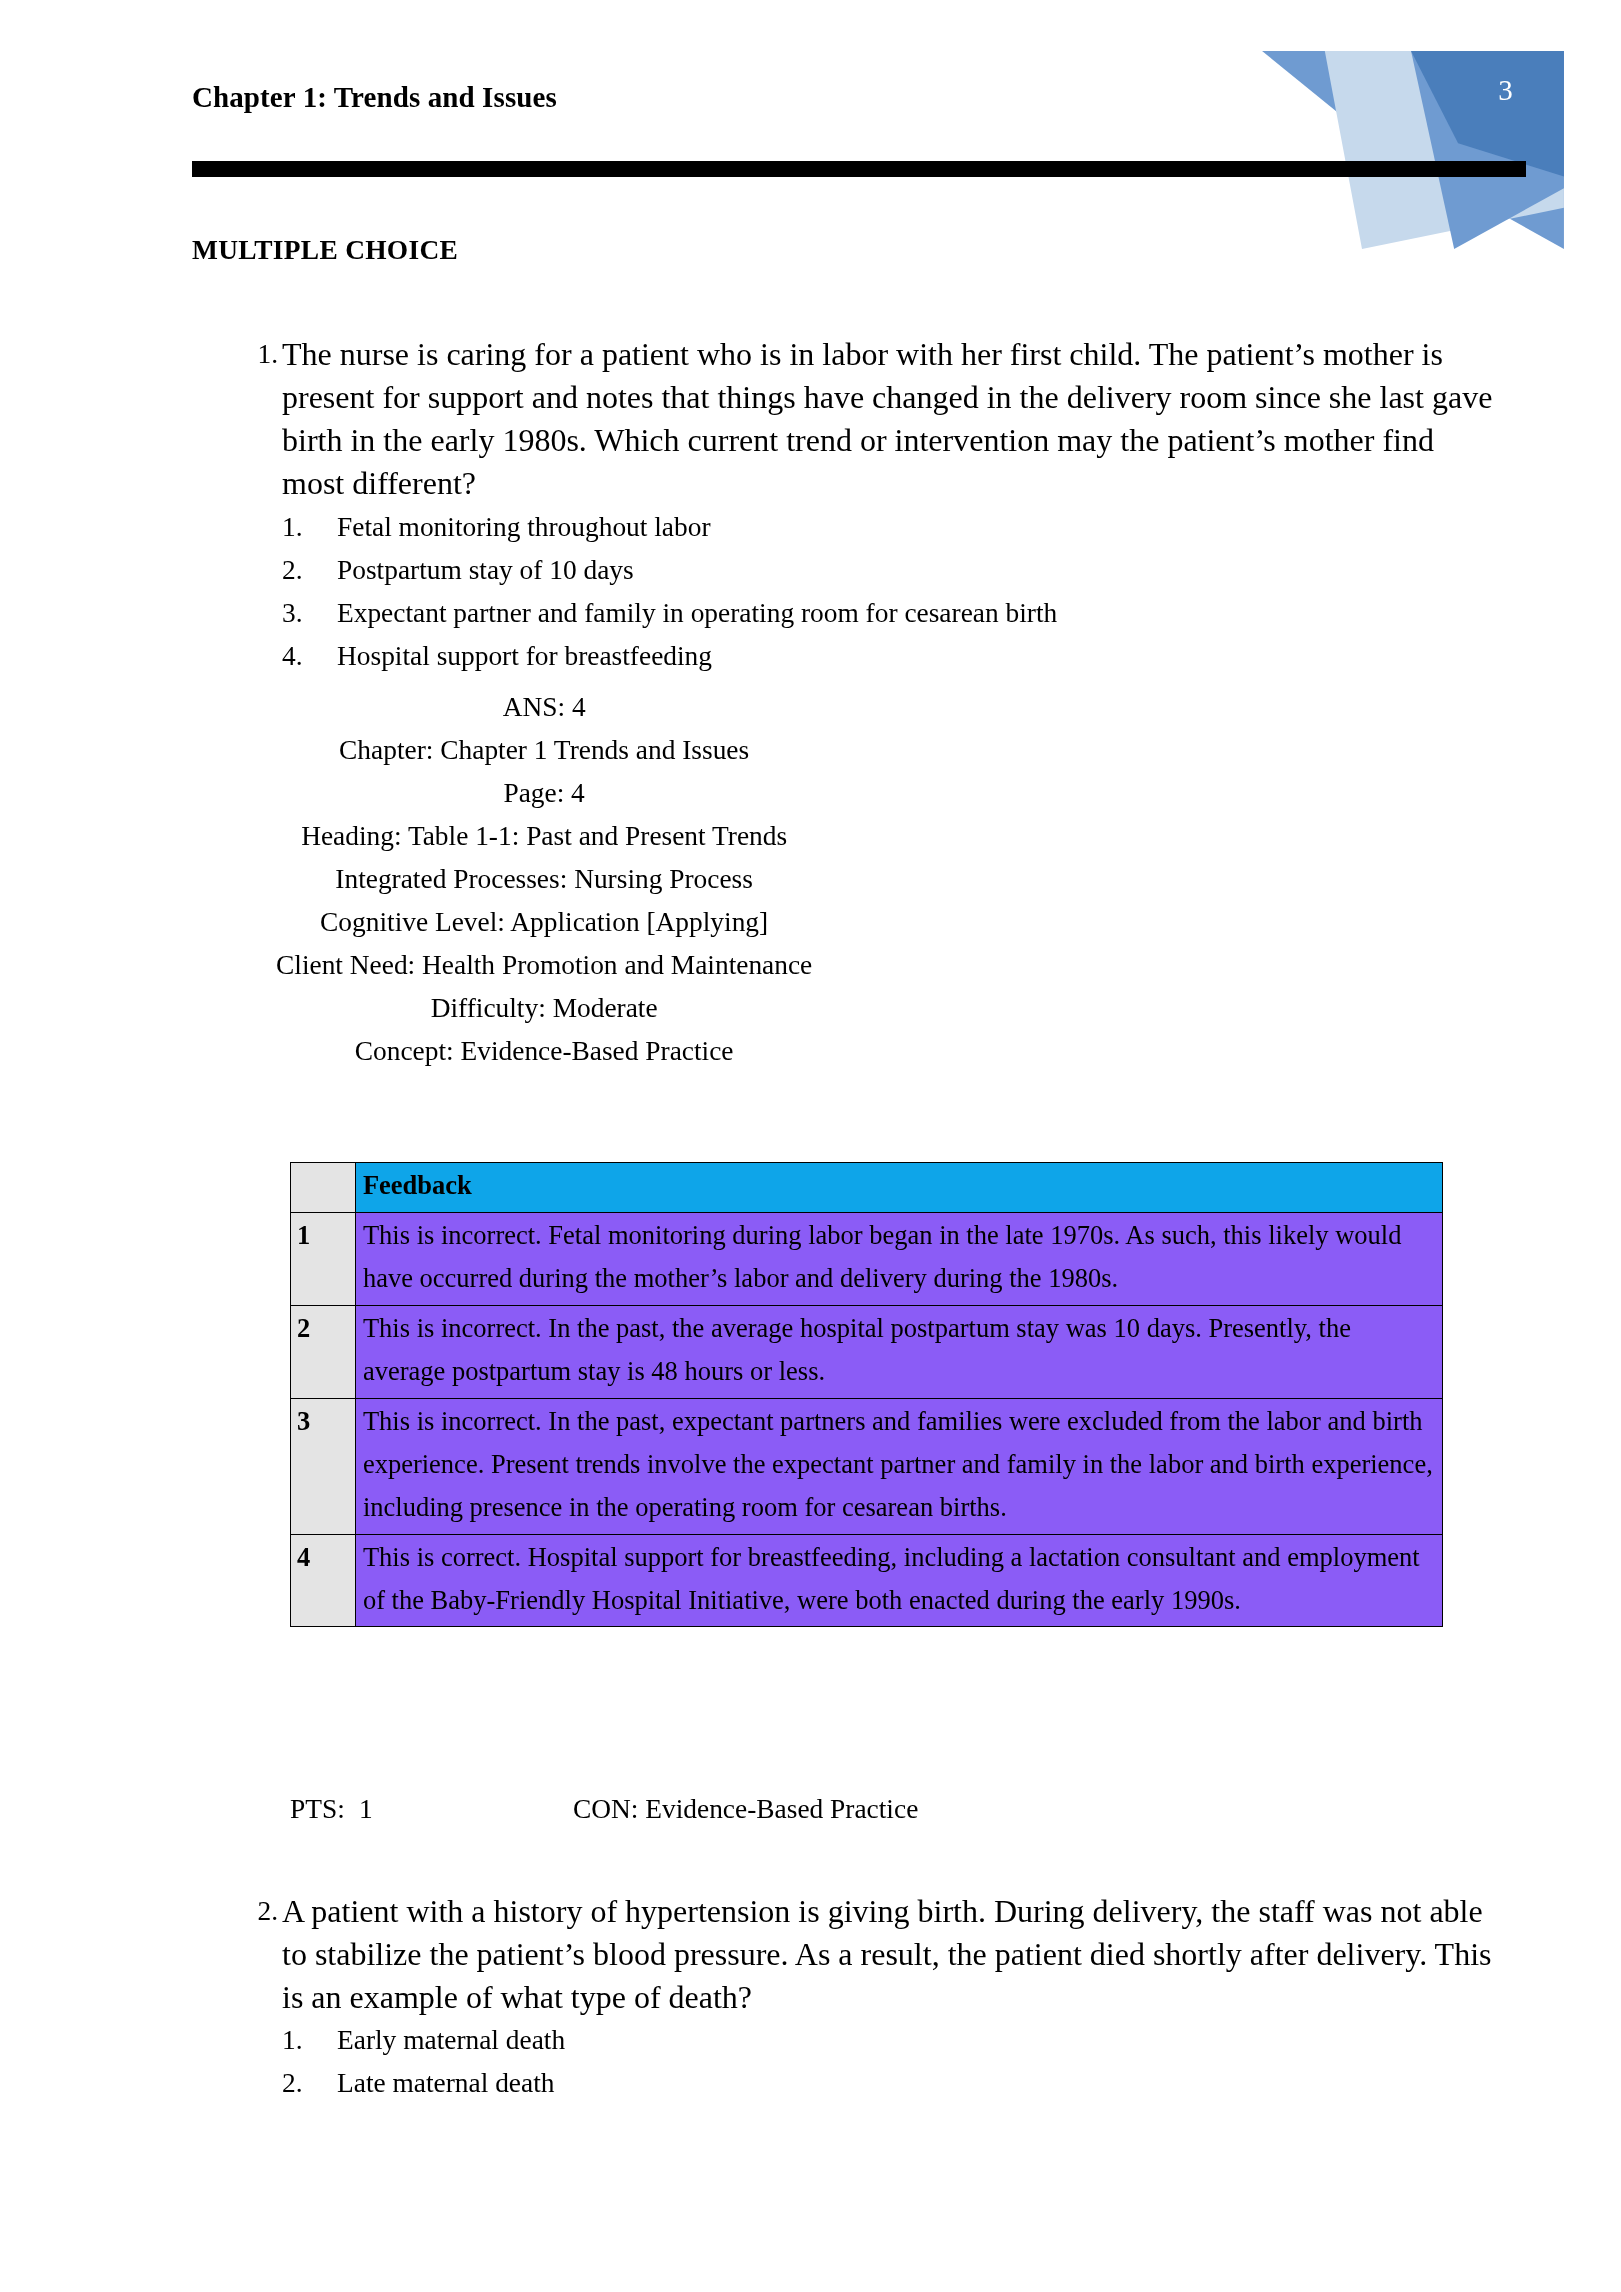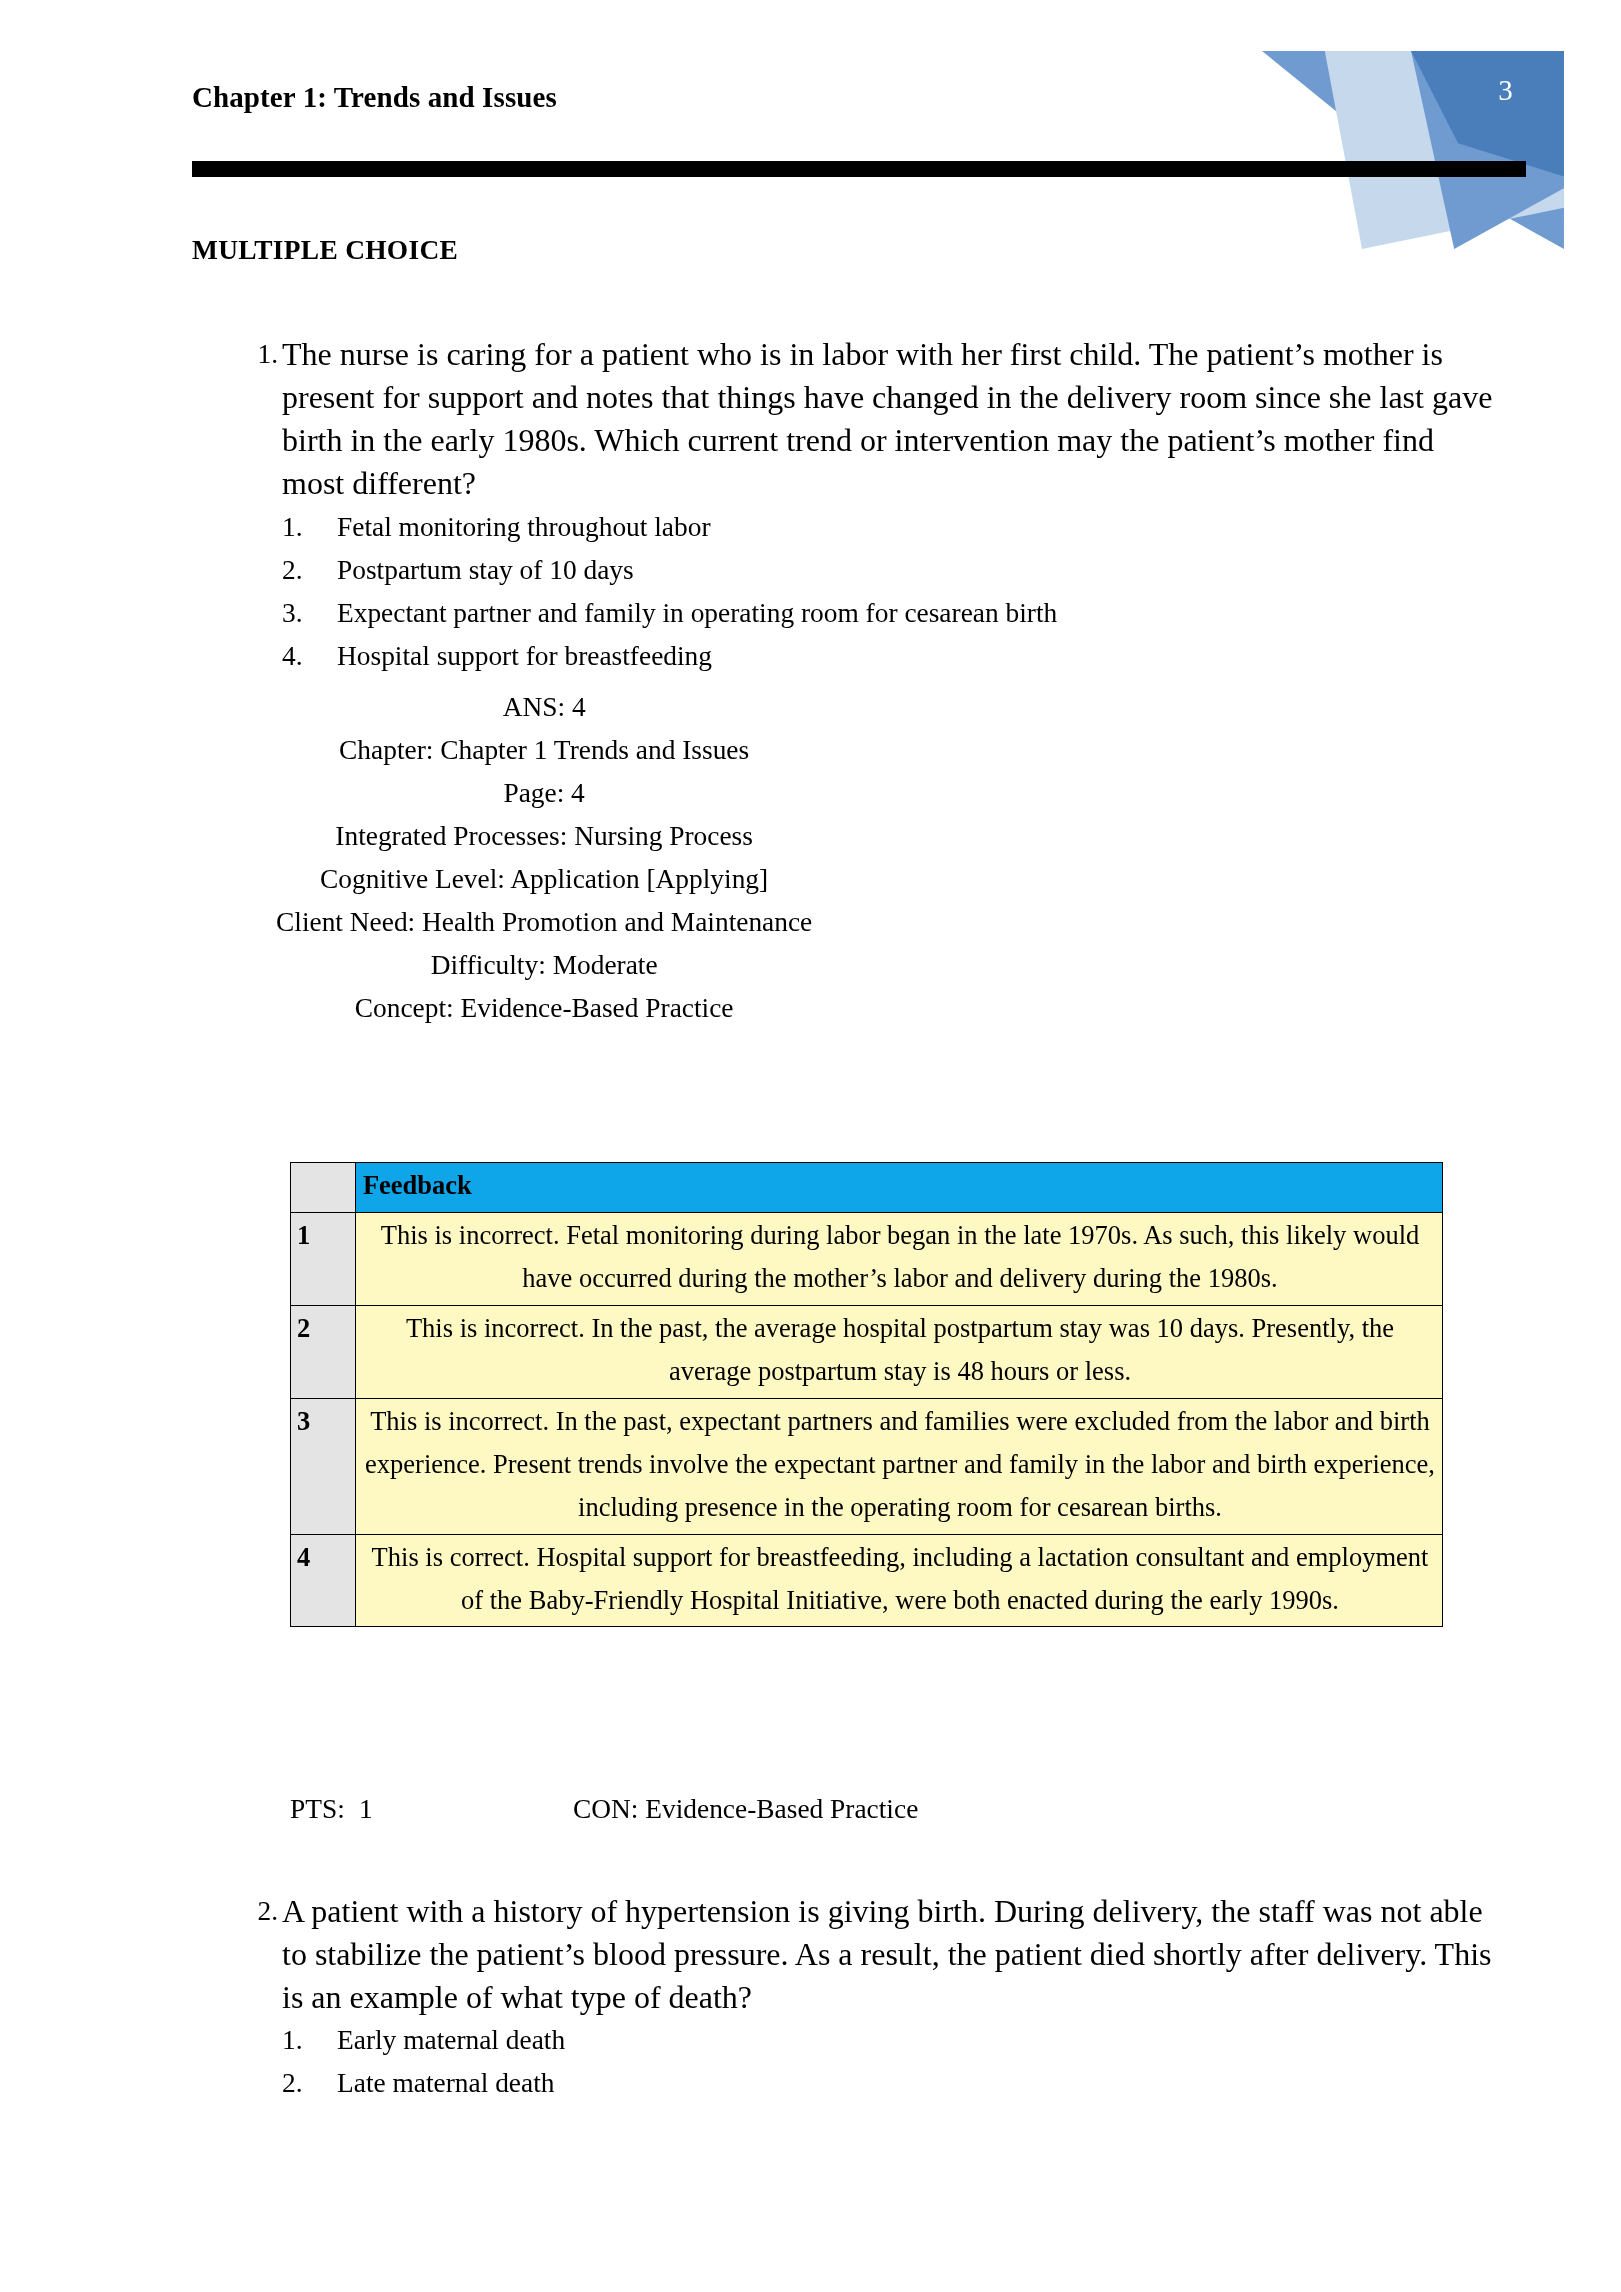--- a/index.html
+++ b/index.html
@@ -137,21 +137,21 @@
   .fb-col-num { width: 65px; }
   .fb-table .numcell {
     background: #e4e4e4;
     font-weight: bold;
     padding-left: 5.9px;
   }
   .fb-table .headcell {
     background: #0ea5e9;
     font-weight: bold;
   }
-  .fb-table .bodycell { background: #fef9c3; text-align: center; }
+  .fb-table .bodycell { background: #8b5cf6; }
 
   .pts-line {
     position: absolute;
     top: 1788px;
     left: 290px;
     font-size: 27.4px;
     line-height: 43px;
     white-space: nowrap;
   }
   .pts-label { display: inline-block; width: 69px; }
@@ -200,20 +200,21 @@
     <div class="opt-row">
       <span class="opt-num">4.</span>
       <span class="opt-text">Hospital support for breastfeeding</span>
     </div>
   </div>
 
   <div class="meta-block" style="top:686px; left:276px;text-align:center;">
     <div class="meta-line">ANS:  4</div>
     <div class="meta-line">Chapter: Chapter 1 Trends and Issues</div>
     <div class="meta-line">Page: 4</div>
+    <div class="meta-line">Heading: Table 1-1: Past and Present Trends</div>
     <div class="meta-line">Integrated Processes: Nursing Process</div>
     <div class="meta-line">Cognitive Level: Application [Applying]</div>
     <div class="meta-line">Client Need: Health Promotion and Maintenance</div>
     <div class="meta-line">Difficulty: Moderate</div>
     <div class="meta-line">Concept: Evidence-Based Practice</div>
   </div>
 
   <table class="fb-table">
     <colgroup>
         <col class="fb-col-num">

